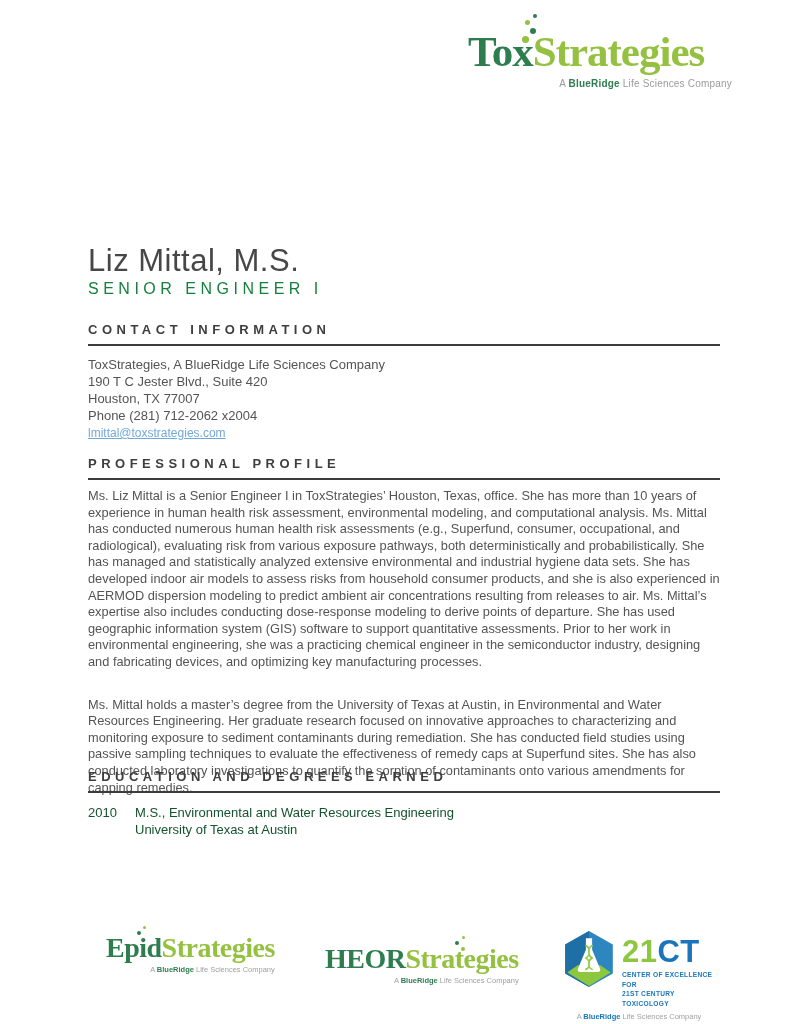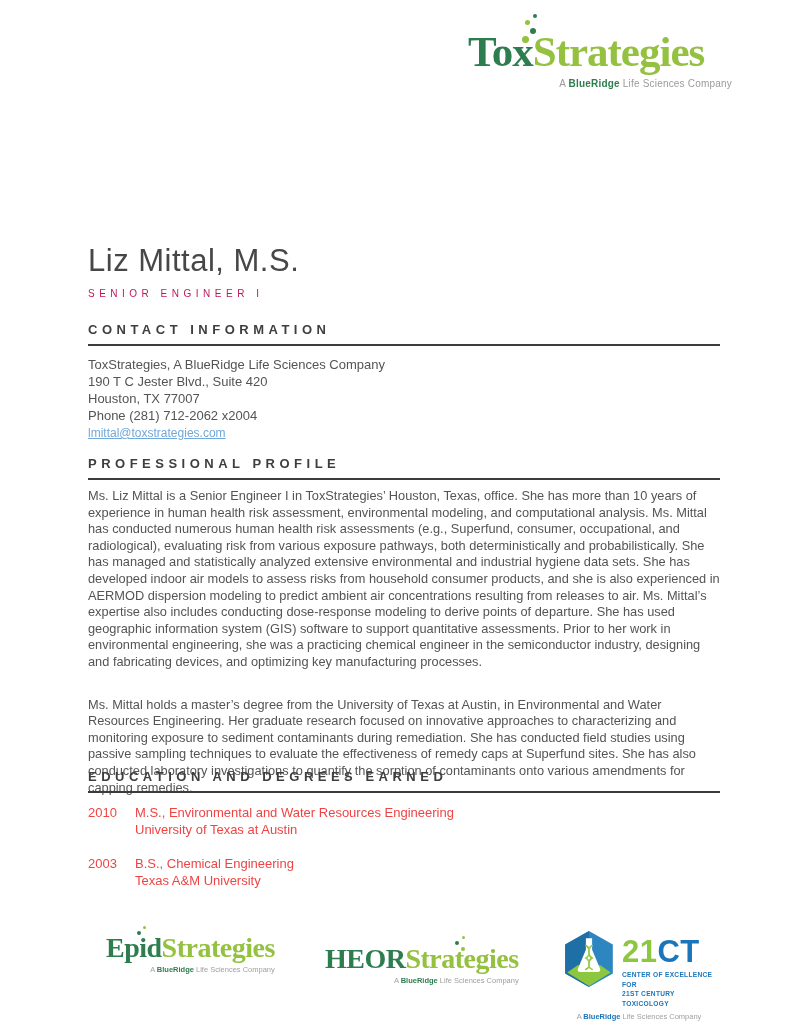--- a/index.html
+++ b/index.html
@@ -40,42 +40,42 @@
     text-align: right;
     font-size: 10px;
     color: #9b9b9b;
     letter-spacing: 0.2px;
   }
   .logo-tagline .brand-bold { color: #2e7d4f; font-weight: bold; }
 
   
   .name-block { position: absolute; top: 243px; left: 88px; }
   .person-name { font-size: 31px; font-weight: 400; color: #474747; letter-spacing: 0.5px; }
-  .person-title { margin-top: 9px; font-size: 10px; letter-spacing: 4.5px; color: #be185d; }
+  .person-title { margin-top: 1px; font-size: 16px; letter-spacing: 4.5px; color: #15803d; }
 
   
   .section { position: absolute; left: 88px; width: 632px; }
   .section-heading {
     font-size: 13px;
     font-weight: bold;
     letter-spacing: 4.5px;
     color: #3e3e3e;
     padding-bottom: 7px;
     border-bottom: 2px solid #3c3c3c;
   }
   .contact-section { top: 322px; }
   .contact-lines { margin-top: 10px; font-size: 13px; line-height: 17px; color: #545454; }
   .email-link { display: inline-block; margin-top: 0; font-size: 12px; line-height: 17px; color: #71a8d9; text-decoration: underline; cursor: pointer; }
 
   .profile-section { top: 456px; }
   .profile-section p { margin-top: 8px; font-size: 12.8px; line-height: 16.6px; color: #545454; }
   .profile-section p + p { margin-top: 26px; }
 
   .education-section { top: 769px; }
-  .edu-entry { display: flex; font-size: 13px; line-height: 17px; color: #ef4444; }
+  .edu-entry { display: flex; font-size: 13px; line-height: 17px; color: #14532d; }
   .edu-entry.first { margin-top: 11px; }
   .edu-entry.second { margin-top: 17px; }
   .edu-year { width: 47px; flex: 0 0 47px; }
 
   
   .footer { position: absolute; top: 922px; left: 0; width: 791px; height: 80px; }
   .small-logo { position: absolute; }
   .small-brand {
     position: relative;
     font-family: "Liberation Serif", serif;
@@ -149,27 +149,20 @@
     <p>Ms. Mittal holds a master’s degree from the University of Texas at Austin, in Environmental and Water Resources Engineering. Her graduate research focused on innovative approaches to characterizing and monitoring exposure to sediment contaminants during remediation. She has conducted field studies using passive sampling techniques to evaluate the effectiveness of remedy caps at Superfund sites. She has also conducted laboratory investigations to quantify the sorption of contaminants onto various amendments for capping remedies.</p>
   </div>
 
   <div class="section education-section">
     <div class="section-heading">EDUCATION AND DEGREES EARNED</div>
     <div class="edu-entry first">
       <div class="edu-year">2010</div>
       <div>
         <div>M.S., Environmental and Water Resources Engineering</div>
         <div>University of Texas at Austin</div>
-      </div>
-    </div>
-    <div class="edu-entry second">
-      <div class="edu-year">2003</div>
-      <div>
-        <div>B.S., Chemical Engineering</div>
-        <div>Texas A&amp;M University</div>
       </div>
     </div>
   </div>
 
   <div class="footer">
 
     <div class="small-logo logo-epid">
       <div class="small-brand">
         <span class="brand-primary">Epid</span><span class="dots-col epid-dots">
             <i class="d1"></i>

